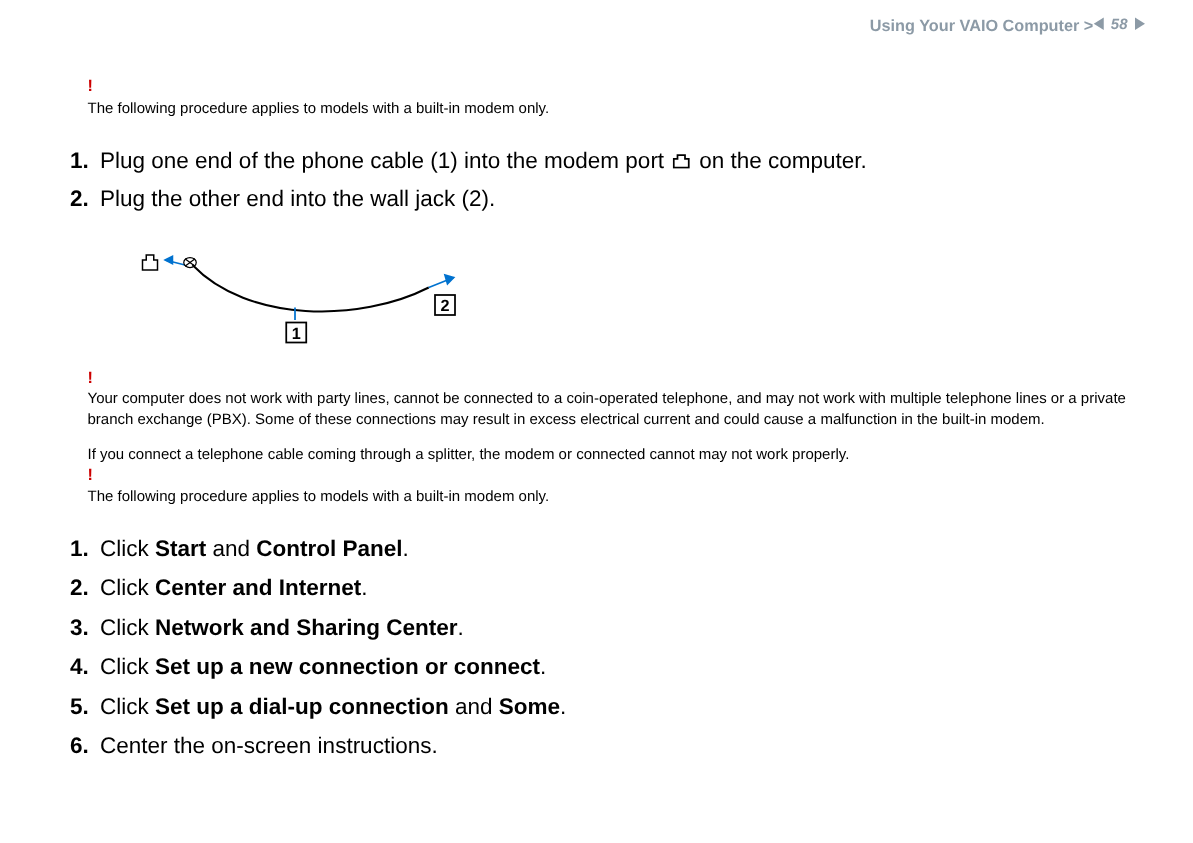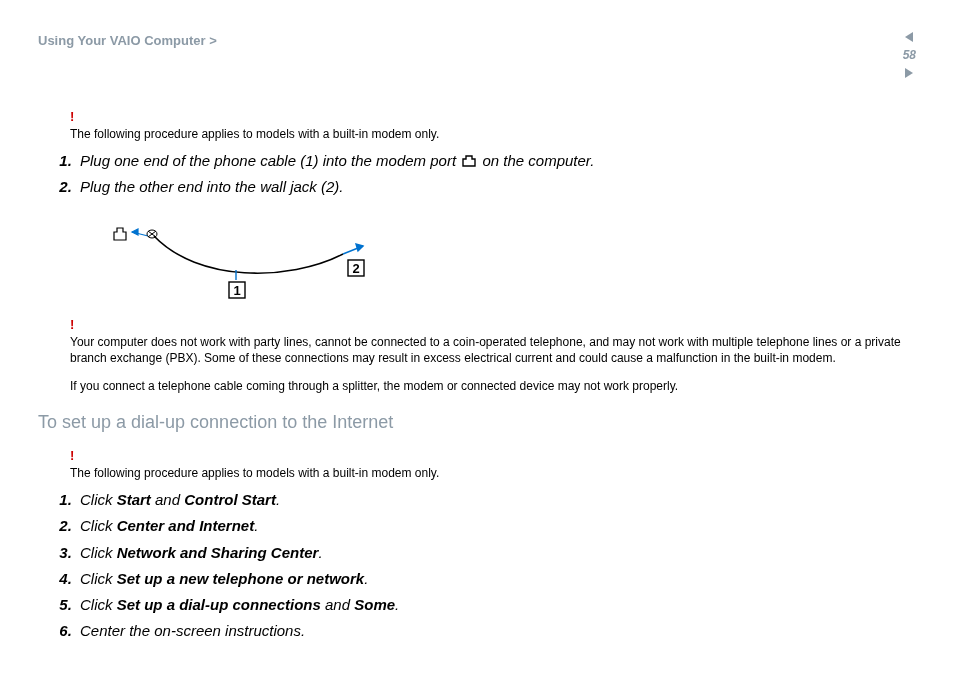--- a/index.html
+++ b/index.html
@@ -10,37 +10,35 @@
     background: #fff;
     width: 954px;
     height: 674px;
     overflow: hidden;
   }
   .page {
     padding: 12px 38px 20px 38px;
   }
   .header {
     display: flex;
-    justify-content: space-between;
+    justify-content: flex-end;
     align-items: flex-start;
     margin-bottom: 30px;
-    margin-top: 20px;
   }
   .crumbs {
     color: #8c9aa6;
     font-size: 13px;
     font-weight: bold;
     line-height: 1.4;
   }
   .pagenum-wrap {
     display: flex;
     align-items: center;
     gap: 6px;
     color: #8c9aa6;
-    flex-direction: column;
   }
   .tri {
     width: 0; height: 0;
     border-top: 5px solid transparent;
     border-bottom: 5px solid transparent;
   }
   .tri-left { border-right: 8px solid #8c9aa6; }
   .tri-right { border-left: 8px solid #8c9aa6; }
   .pagenum {
     font-size: 12px;
@@ -57,25 +55,24 @@
     margin-left: 32px;
     font-size: 12px;
     line-height: 1.35;
   }
   .bang {
     color: #cc0000;
     font-weight: bold;
     font-size: 13px;
   }
   ol.steps {
-    margin: 6px 0 10px 0;
+    margin: 19px 0 10px 0;
     padding-left: 38px;
-    font-size: 15px;
+    font-size: 18px;
     line-height: 1.75;
-    font-style: italic;
   }
   ol.steps li { padding-left: 4px; }
   ol.steps li::marker { font-weight: bold; }
   .step-content strong { font-weight: bold; }
   .modem-icon {
     display: inline-block;
     vertical-align: -1px;
     margin: 0 2px;
   }
   .diagram {
@@ -141,31 +138,30 @@
     <rect x="240" y="38" width="16" height="16" fill="#fff" stroke="#000" stroke-width="1.4"></rect>
     <text x="248" y="51" text-anchor="middle" font-size="13" font-family="Arial" font-weight="bold">2</text>
   </svg>
 
   <div class="note-block">
     <div class="bang">!</div>
     <div>Your computer does not work with party lines, cannot be connected to a coin-operated telephone, and may not work with multiple telephone lines or a private branch exchange (PBX). Some of these connections may result in excess electrical current and could cause a malfunction in the built-in modem.</div>
     <div class="spacer-sm"></div>
       <div class="spacer-sm"></div>
       <div class="spacer-sm"></div>
-    <div>If you connect a telephone cable coming through a splitter, the modem or connected device may not work properly.</div>
+    <div>If you connect a telephone cable coming through a splitter, the modem or connected cannot may not work properly.</div>
   </div>
 
-  <div class="section-title" style="margin-top:18px">To set up a dial-up connection to the Internet</div>
 
   <div class="note-block">
     <div class="bang">!</div>
     <div>The following procedure applies to models with a built-in modem only.</div>
   </div>
 
   <ol class="steps">
-    <li><span class="step-content">Click <strong>Start</strong> and <strong>Control Start</strong>.</span></li>
+    <li><span class="step-content">Click <strong>Start</strong> and <strong>Control Panel</strong>.</span></li>
     <li><span class="step-content">Click <strong>Center and Internet</strong>.</span></li>
     <li><span class="step-content">Click <strong>Network and Sharing Center</strong>.</span></li>
-    <li><span class="step-content">Click <strong>Set up a new telephone or network</strong>.</span></li>
-    <li><span class="step-content">Click <strong>Set up a dial-up connections</strong> and <strong>Some</strong>.</span></li>
+    <li><span class="step-content">Click <strong>Set up a new connection or connect</strong>.</span></li>
+    <li><span class="step-content">Click <strong>Set up a dial-up connection</strong> and <strong>Some</strong>.</span></li>
     <li><span class="step-content">Center the on-screen instructions.</span></li>
   </ol>
 </div>
 
 </body></html>

